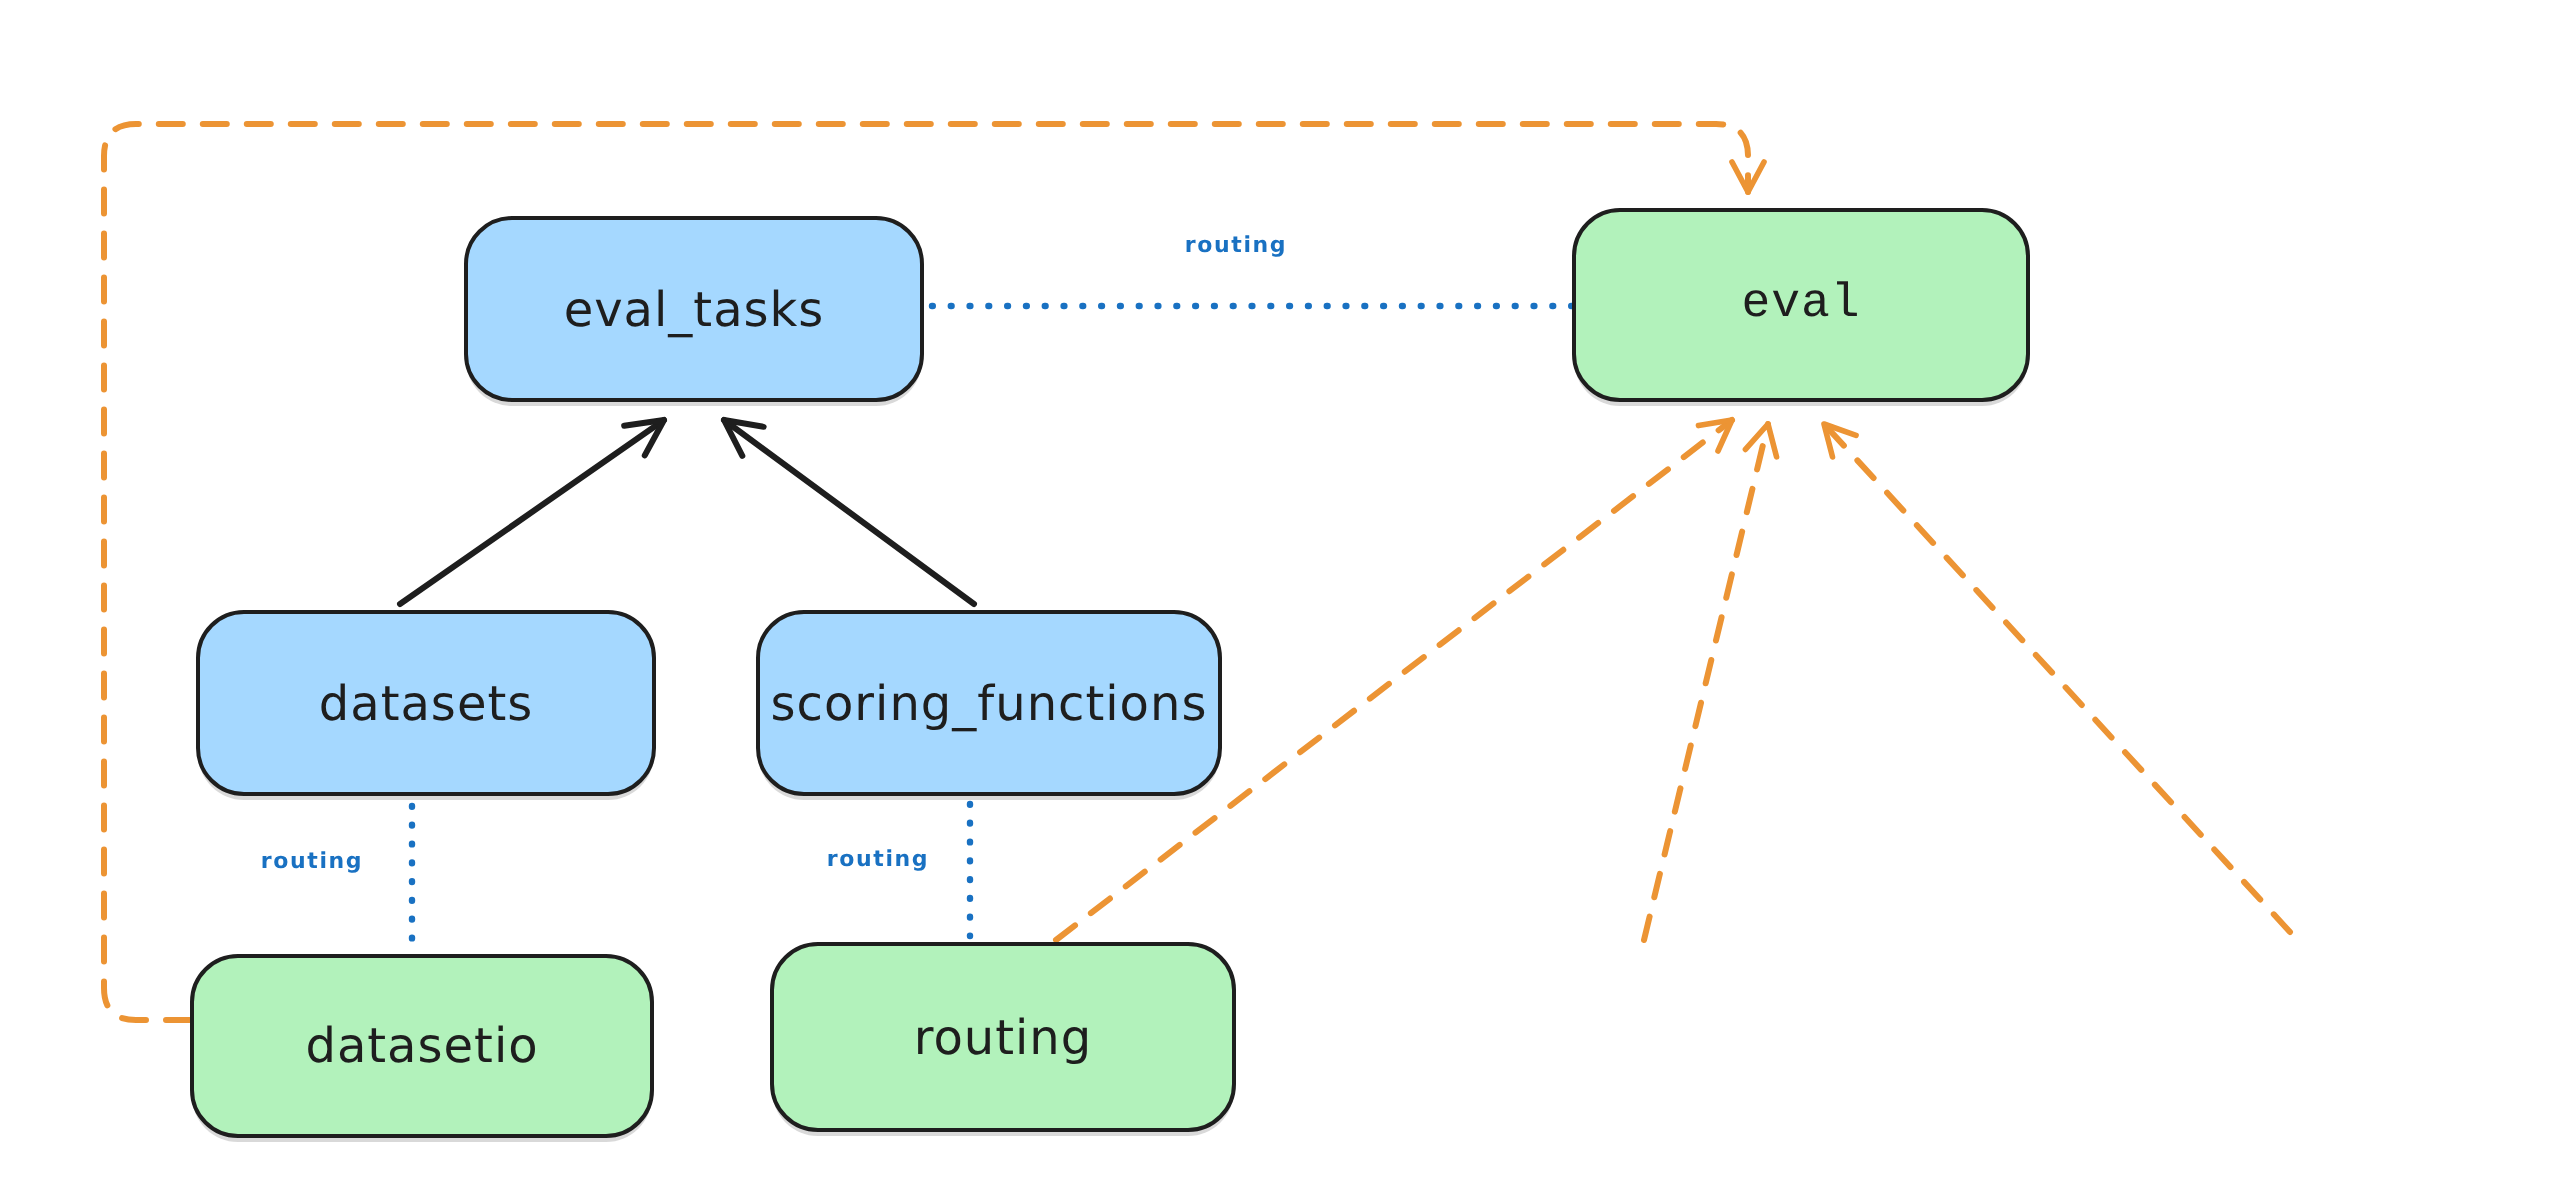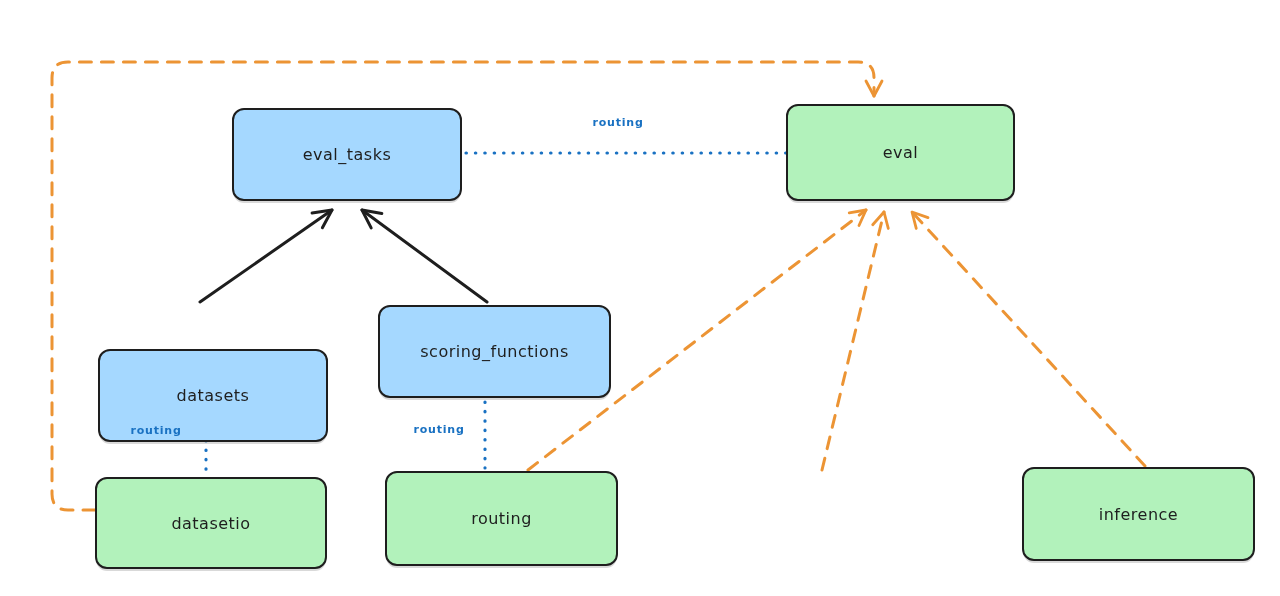--- a/index.html
+++ b/index.html
@@ -22,23 +22,23 @@
   }
   .edges{position:absolute;inset:0;width:1280px;height:596px;}
   .edge-black{stroke:var(--stroke);stroke-width:3;fill:none;stroke-linecap:round;}
   .edge-blue-dotted{stroke:var(--routing);stroke-width:3.2;fill:none;stroke-linecap:round;stroke-dasharray:0.4 9;}
   .edge-orange{stroke:var(--orange);stroke-width:3;fill:none;stroke-linecap:round;stroke-dasharray:12 10;}
   .arrowhead-black{stroke:var(--stroke);stroke-width:3;fill:none;stroke-linecap:round;stroke-linejoin:round;}
   .arrowhead-orange{stroke:var(--orange);stroke-width:2.8;fill:none;stroke-linecap:round;stroke-linejoin:round;}
   .node{
     position:absolute;
     border:2.6px solid var(--stroke);
-    border-radius:12px;
+    border-radius:24px;
     display:flex;align-items:center;justify-content:center;
-    font-size:16px;color:var(--text);
+    font-size:24px;color:var(--text);
     letter-spacing:0.5px;
     box-shadow:0 3px 0 -1px rgba(120,120,120,0.28);
   }
   .fill-blue{background:var(--blue-fill);}
   .fill-green{background:var(--green-fill);}
   .edge-label{
     position:absolute;
     color:var(--routing);
     font-size:11px;font-weight:bold;
     letter-spacing:0.8px;
@@ -70,42 +70,39 @@
     <path class="edge-orange" d="M95,510 L68,510 Q52,510 52,494 L52,78 Q52,62 68,62 L858,62 Q874,62 874,78 L874,96" marker-end="url(#arrOrange)"></path>
     <path class="edge-orange" d="M528,470 L866,210" marker-end="url(#arrOrange)"></path>
     <path class="edge-orange" d="M822,470 L884,212" marker-end="url(#arrOrange)"></path>
     <path class="edge-orange" d="M1145,466 L912,212" marker-end="url(#arrOrange)"></path>
   </svg>
 
   <div class="node fill-blue" style="left:232px; top:108px; width:230px; height:93px;">
     <span>eval_tasks</span>
   </div>
 
-  <div class="node fill-green" style="left:786px; top:104px; width:229px; height:97px;">
+  <div class="node fill-green" style="left:786px; top:104px; width:229px; height:97px;font-family:Liberation Mono, monospace;">
     <span>eval</span>
   </div>
 
-  <div class="node fill-blue" style="left:98px; top:305px; width:230px; height:93px;margin-top:44px;">
+  <div class="node fill-blue" style="left:98px; top:305px; width:230px; height:93px;">
     <span>datasets</span>
   </div>
 
   <div class="node fill-blue" style="left:378px; top:305px; width:233px; height:93px;justify-content:center;">
     <span>scoring_functions</span>
   </div>
 
   <div class="node fill-green" style="left:95px; top:477px; width:232px; height:92px;">
     <span>datasetio</span>
   </div>
 
   <div class="node fill-green" style="left:385px; top:471px; width:233px; height:95px;">
     <span>routing</span>
   </div>
 
 
-  <div class="node fill-green" style="left:1022px; top:467px; width:233px; height:94px;">
-    <span>inference</span>
-  </div>
 
   <div class="edge-label" style="left:570px; top:116px; width:96px;">routing</div>
   <div class="edge-label" style="left:110px; top:424px; width:92px;">routing</div>
   <div class="edge-label" style="left:393px; top:423px; width:92px;">routing</div>
 
 </div>
 
 </body></html>

